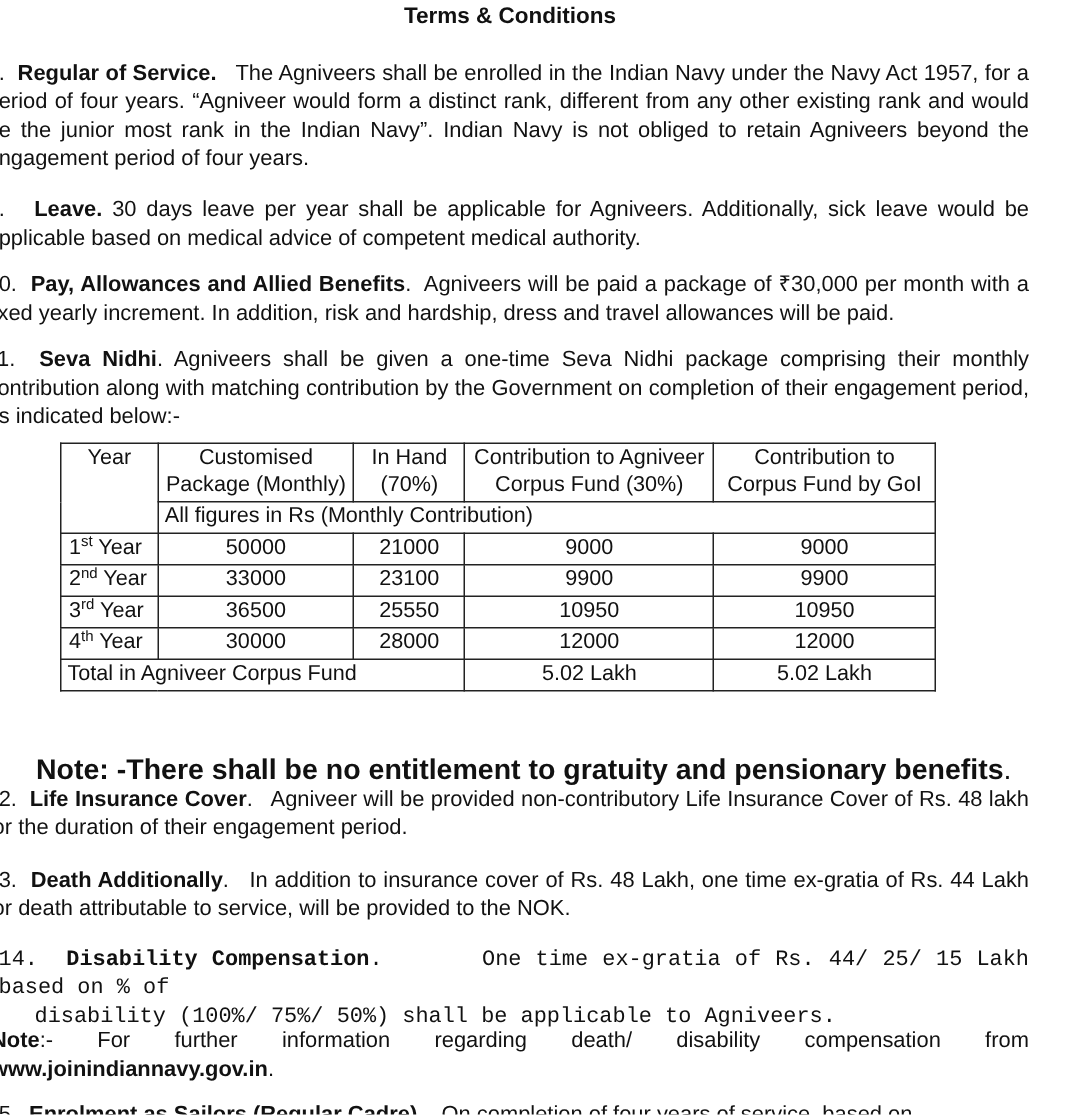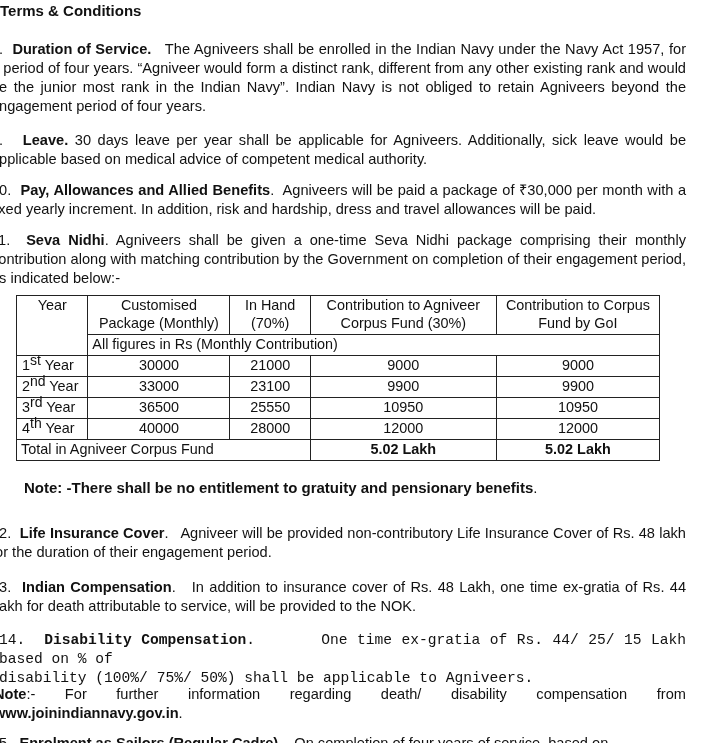--- a/index.html
+++ b/index.html
@@ -1,59 +1,59 @@
 <!DOCTYPE html>
 <html><head>
 <meta charset="utf-8">
 <style>
   html, body { margin:0; padding:0; background:#ffffff; }
   body { width:720px; height:743px; overflow:hidden; position:relative; color:#111; font-family:"Liberation Sans", sans-serif; }
   .page { position:absolute; left:0; top:0; width:720px; height:743px; }
-  .title { position:absolute; top:2px; left:0; width:680px; text-align:left; font-weight:bold; font-size:15px; letter-spacing:0; }
+  .title { position:absolute; top:2px; left:0; width:680px; text-align:center; font-weight:bold; font-size:15px; letter-spacing:0; }
   .para { position:absolute; left:-9px; width:695px; font-size:14.6px; line-height:19px; text-align:justify; text-align-last:left; }
   .para b { font-weight:bold; }
   .p8  { top:40px; }
   .p9  { top:131px; }
   .p10 { top:181px; }
   .p11 { top:231px; }
   .p12 { top:524px; }
   .p13 { top:578px; }
   .p14 { top:631px; left:-1px; width:687px;font-family:Liberation Mono, monospace; }
-  .p14 .cont { display:block; }
+  .p14 .cont { display:block; padding-left:24px; }
   .pnote2 { top:685px; left:-6px; width:692px; }
   .pnote2 .line1 { display:flex; justify-content:space-between; }
   .p15 { top:734px; }
 
-  table.seva { position:absolute; left:16px; top:295px; width:644px; border-collapse:collapse; font-size:14.4px; }
+  table.seva { position:absolute; left:40px; top:295px; width:584px; border-collapse:collapse; font-size:14.4px; }
   table.seva td { border:1.3px solid #222; padding:0 4px; line-height:18px; vertical-align:top; }
   .c-year { width:64px; }
   .c-pkg { width:136px; }
   .c-hand { width:73px;margin-left:42px; }
   .c-agn { width:182px; }
   .c-goi { width:158px; }
   .hdr td { text-align:center; height:38px; padding-top:1px; }
   .subhdr td { height:20px; }
   .row td { height:20px; text-align:center; }
   .row td.yr { text-align:left; padding-left:5px; }
-  sup { font-size:14px; line-height:0; vertical-align:5px; }
+  sup { font-size:10px; line-height:0; vertical-align:5px; }
   .total td { height:20px; }
-  .total td.b { font-weight:bold; text-align:center; }
-  .note1 { position:absolute; left:24px; top:479px; font-weight:bold; font-size:15px; }
+  .total td.b { font-weight:normal; text-align:center; }
+  .note1 { position:absolute; left:24px; top:503px; font-weight:bold; font-size:19px; }
   .note1 .dot { font-weight:normal; }
 </style>
 </head>
 <body>
 
 <div class="page">
 
   <div class="title">Terms &amp; Conditions</div>
 
   <div class="para p8">
     <span>8.</span>&nbsp;
-    <b>Duration of Service.</b>&nbsp;&nbsp;
+    <b>Regular of Service.</b>&nbsp;&nbsp;
     <span>The Agniveers shall be enrolled in the Indian Navy under the Navy Act 1957, for a period of four years. “Agniveer would form a distinct rank, different from any other existing rank and would be the junior most rank in the Indian Navy”. Indian Navy is not obliged to retain Agniveers beyond the engagement period of four years.</span>
   </div>
 
   <div class="para p9">
     <span>9.</span>&nbsp;&nbsp;
     <b>Leave.</b>
     <span>30 days leave per year shall be applicable for Agniveers. Additionally, sick leave would be applicable based on medical advice of competent medical authority.</span>
   </div>
 
   <div class="para p10">
@@ -75,42 +75,42 @@
       <td class="c-pkg">Customised Package (Monthly)</td>
       <td class="c-hand">In Hand (70%)</td>
       <td class="c-agn">Contribution to Agniveer Corpus Fund (30%)</td>
       <td class="c-goi">Contribution to Corpus Fund by GoI</td>
     </tr>
     <tr class="subhdr">
       <td colspan="4">All figures in Rs (Monthly Contribution)</td>
     </tr>
     <tr class="row">
       <td class="yr"><span>1</span><sup>st</sup> <span>Year</span></td>
-      <td>30000</td>
+      <td>50000</td>
       <td>21000</td>
       <td>9000</td>
       <td>9000</td>
     </tr>
     <tr class="row">
       <td class="yr"><span>2</span><sup>nd</sup> <span>Year</span></td>
       <td>33000</td>
       <td>23100</td>
       <td>9900</td>
       <td>9900</td>
     </tr>
     <tr class="row">
       <td class="yr"><span>3</span><sup>rd</sup> <span>Year</span></td>
       <td>36500</td>
       <td>25550</td>
       <td>10950</td>
       <td>10950</td>
     </tr>
     <tr class="row">
       <td class="yr"><span>4</span><sup>th</sup> <span>Year</span></td>
-      <td>40000</td>
+      <td>30000</td>
       <td>28000</td>
       <td>12000</td>
       <td>12000</td>
     </tr>
     <tr class="total">
       <td colspan="3">Total in Agniveer Corpus Fund</td>
       <td class="b">5.02 Lakh</td>
       <td class="b">5.02 Lakh</td>
     </tr>
   </tbody>
@@ -121,21 +121,21 @@
   </div>
 
   <div class="para p12">
     <span>12.</span>&nbsp;
     <b>Life Insurance Cover</b>.&nbsp;&nbsp;
     <span>Agniveer will be provided non-contributory Life Insurance Cover of Rs. 48 lakh for the duration of their engagement period.</span>
   </div>
 
   <div class="para p13">
     <span>13.</span>&nbsp;
-    <b>Indian Compensation</b>.&nbsp;&nbsp;
+    <b>Death Additionally</b>.&nbsp;&nbsp;
     <span>In addition to insurance cover of Rs. 48 Lakh, one time ex-gratia of Rs. 44 Lakh for death attributable to service, will be provided to the NOK.</span>
   </div>
 
   <div class="para p14">
     <span>14.</span>&nbsp;
     <b>Disability Compensation</b>.&nbsp;&nbsp;&nbsp;&nbsp;&nbsp;&nbsp;
     <span>One time ex-gratia of Rs. 44/ 25/ 15 Lakh based on % of</span>
     <span class="cont">disability (100%/ 75%/ 50%) shall be applicable to Agniveers.</span>
   </div>
 

